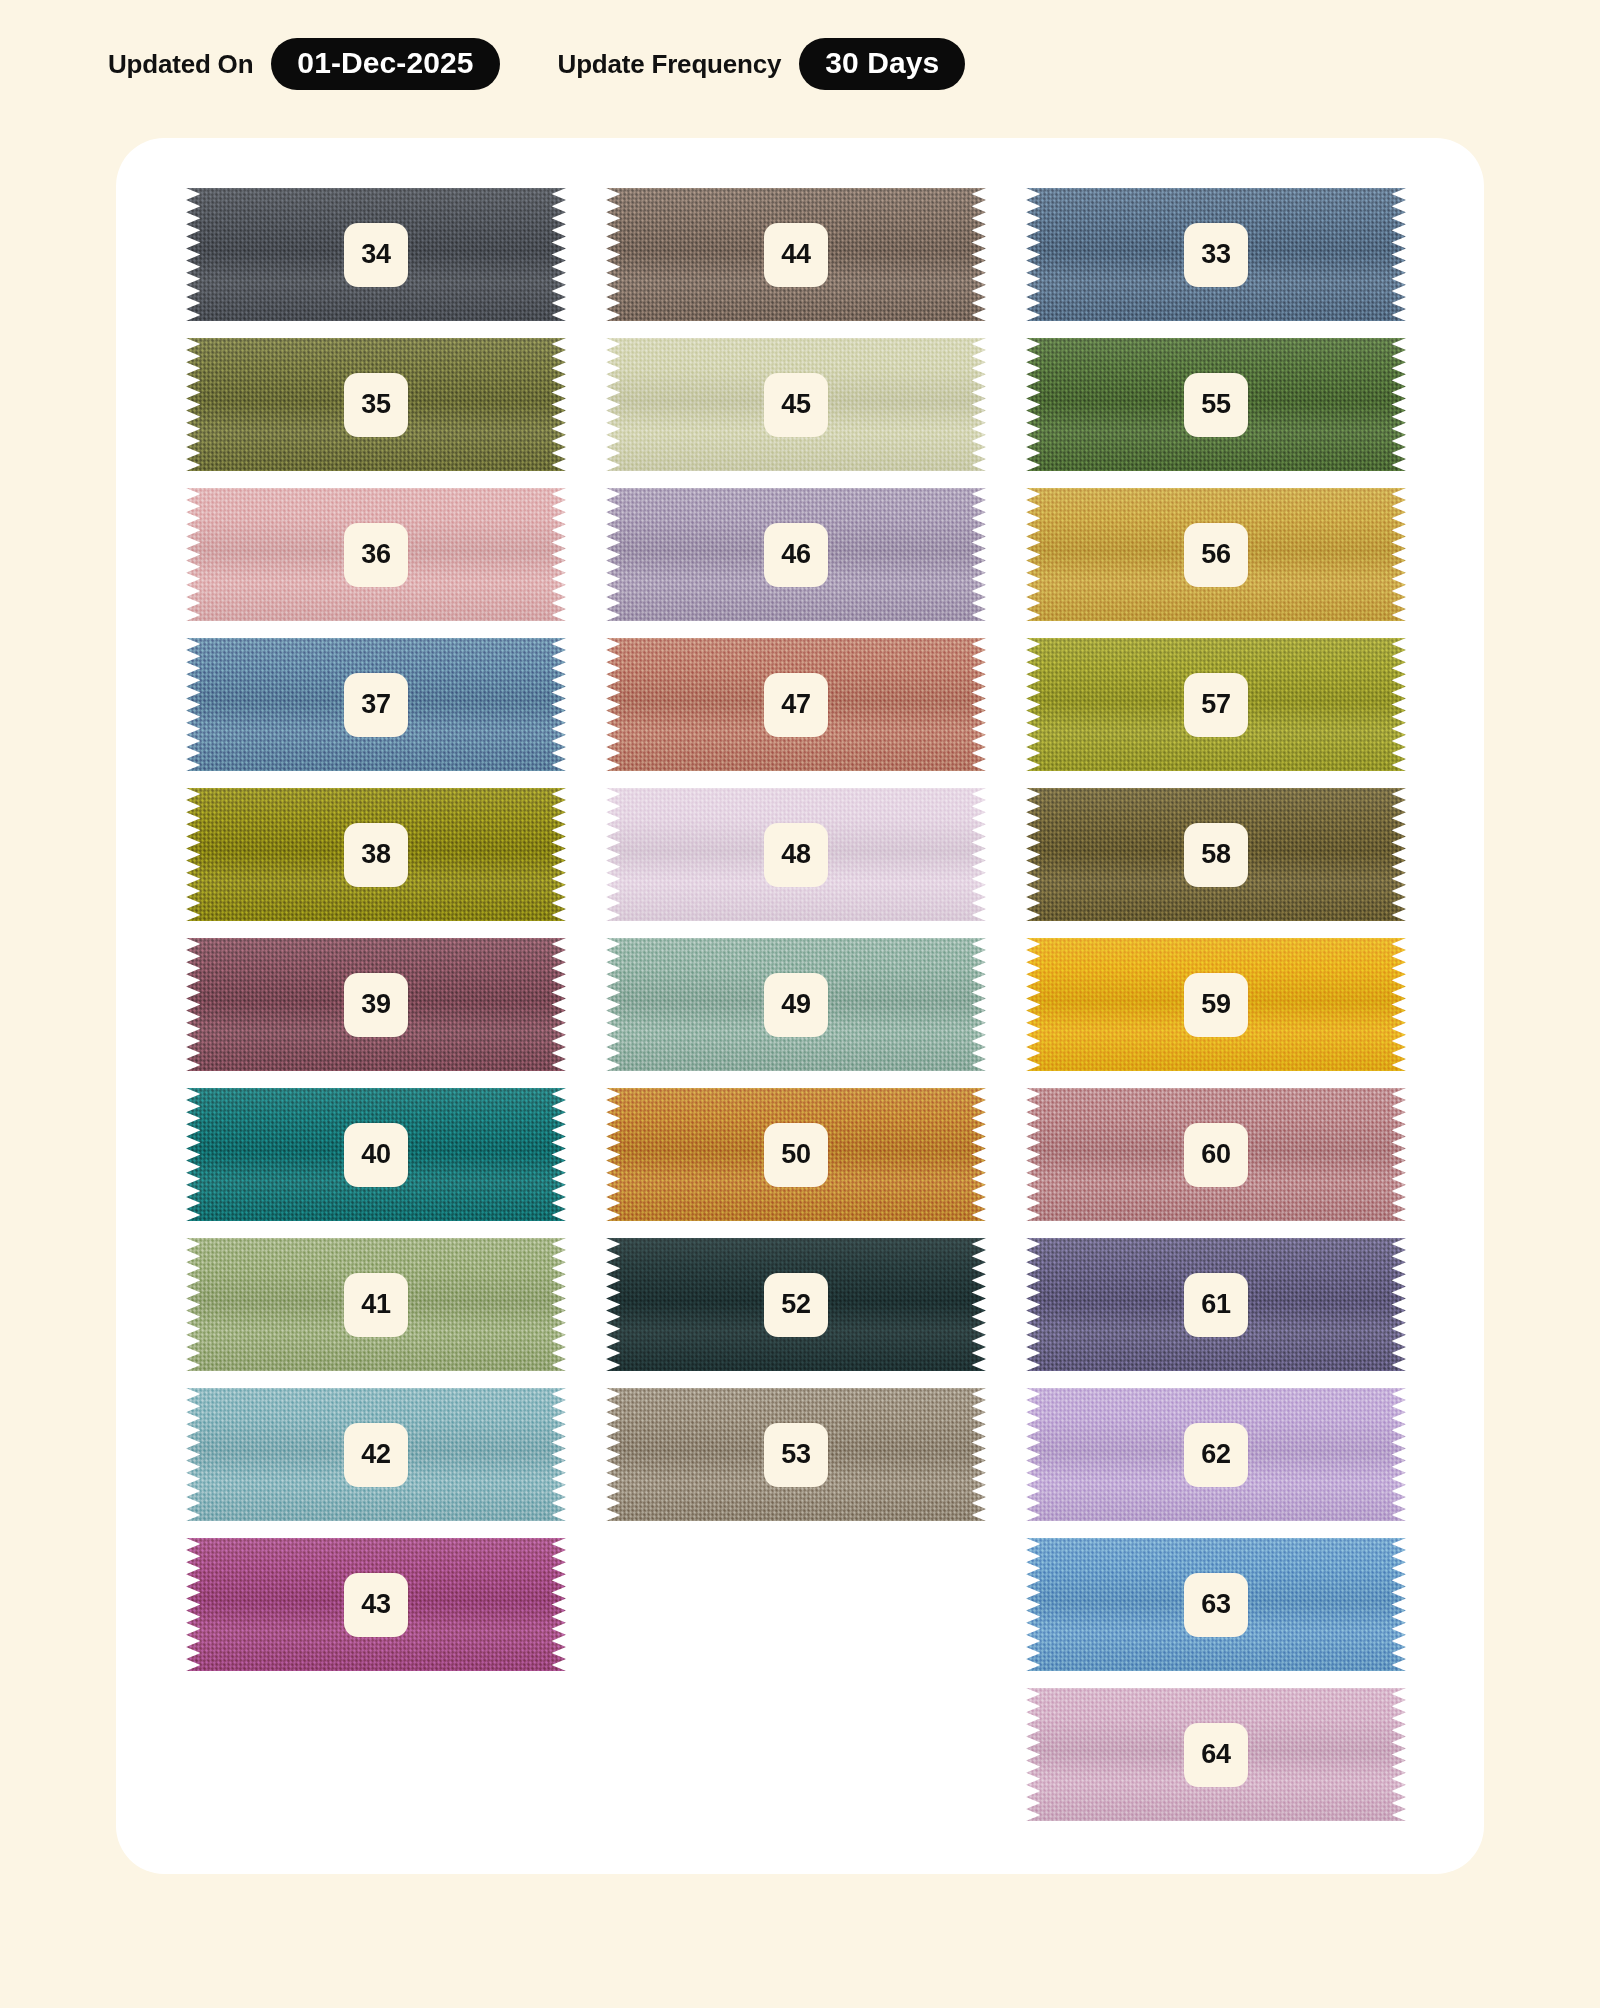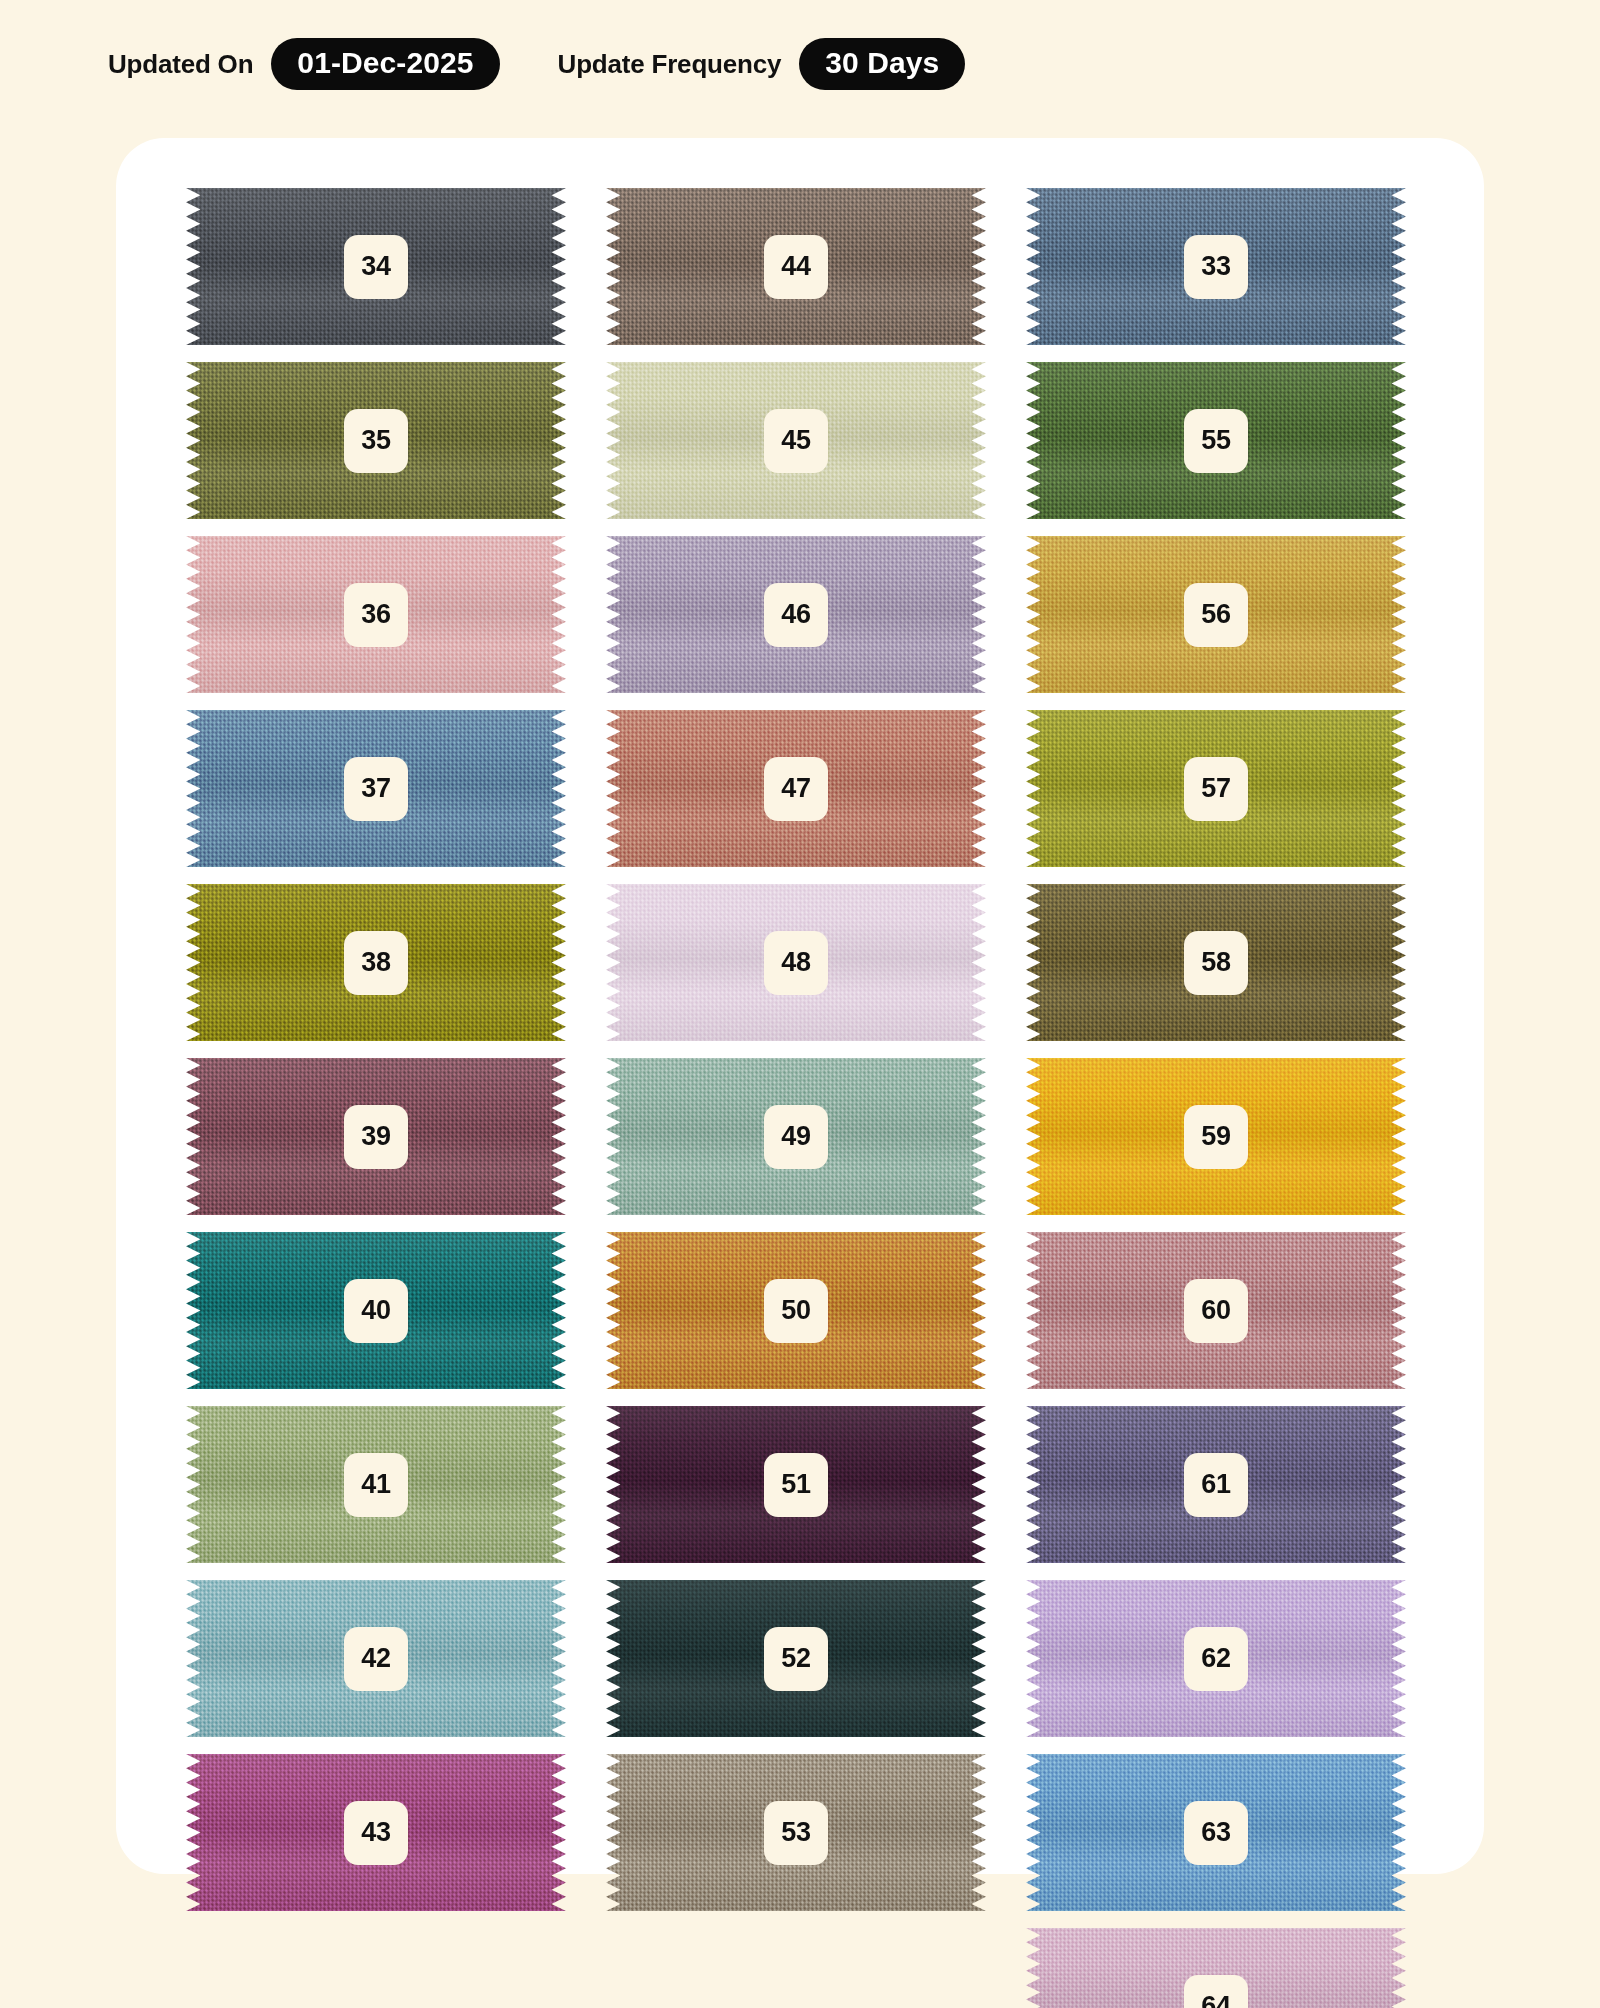--- a/index.html
+++ b/index.html
@@ -74,21 +74,21 @@
   .column {
     width: 380px;
     display: flex;
     flex-direction: column;
     gap: 17px;
   }
 
   .swatch {
     position: relative;
     width: 380px;
-    height: 157px;
+    height: 133px;
   }
 
   
   .swatch-band {
     position: absolute;
     inset: 0;
     -webkit-clip-path: polygon(
       0% 0%, 100% 0%,
       100% 0%,  96.2% 4.55%, 100% 9.1%,
       96.2% 13.65%, 100% 18.2%,
@@ -278,24 +278,20 @@
           </div>
           <div class="swatch">
             <div class="swatch-band" style="background-color: rgb(145, 178, 164);"></div>
             <div class="swatch-badge">49</div>
           </div>
           <div class="swatch">
             <div class="swatch-band" style="background-color: rgb(194, 128, 47);"></div>
             <div class="swatch-badge">50</div>
           </div>
           <div class="swatch">
-            <div class="swatch-band" style="background-color: rgb(61, 27, 51);"></div>
-            <div class="swatch-badge">51</div>
-          </div>
-          <div class="swatch">
             <div class="swatch-band" style="background-color: rgb(31, 51, 52);"></div>
             <div class="swatch-badge">52</div>
           </div>
           <div class="swatch">
             <div class="swatch-band" style="background-color: rgb(151, 139, 121);"></div>
             <div class="swatch-badge">53</div>
           </div>
         </div>
       <div class="column">
           <div class="swatch">

